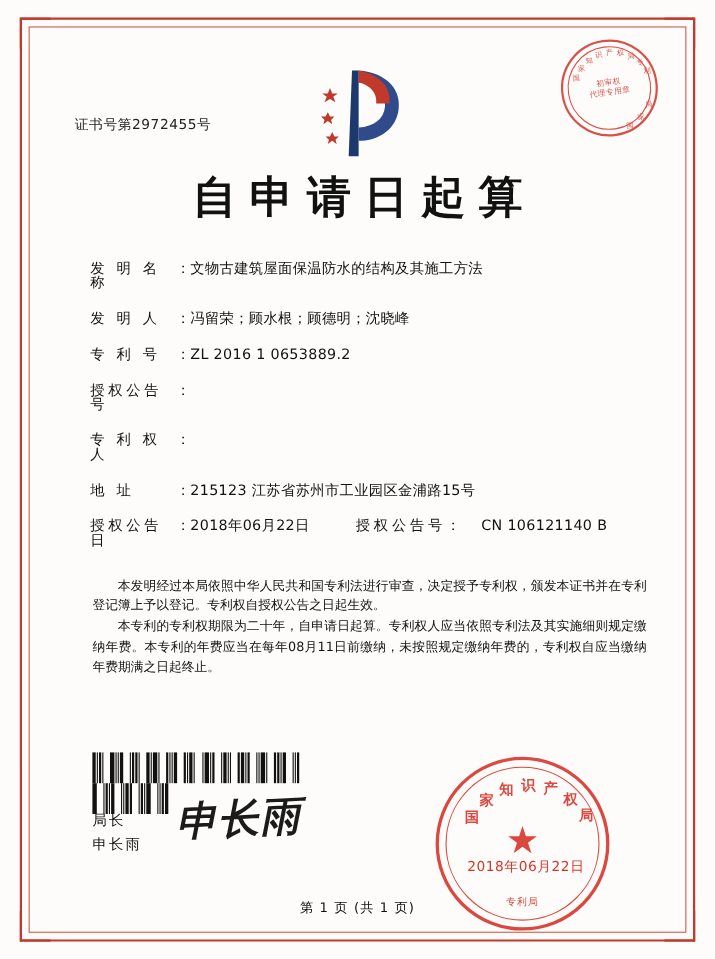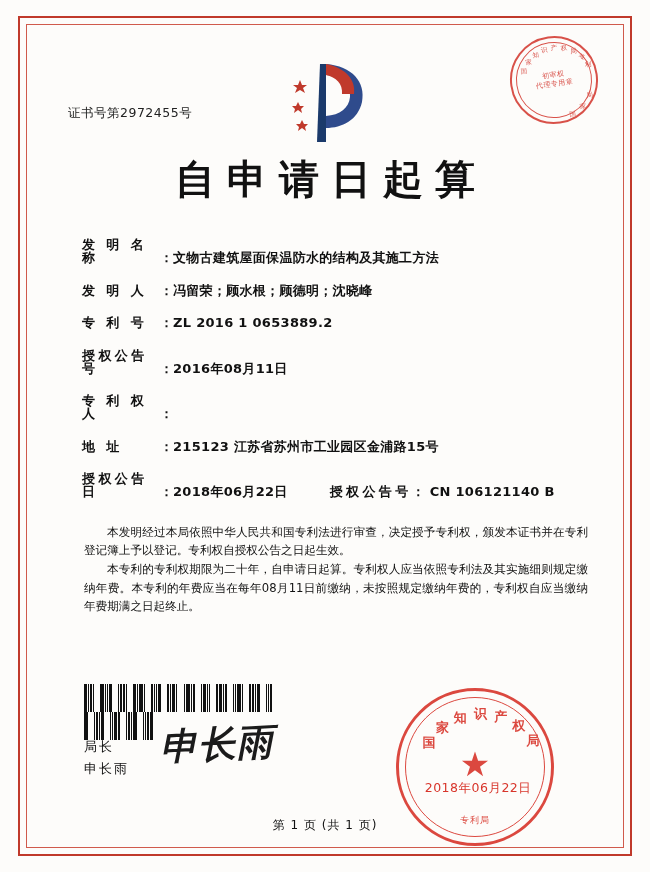--- a/index.html
+++ b/index.html
@@ -110,23 +110,22 @@
   }
 
   .fields {
     position: absolute;
     left: 82px; top: 238px; right: 60px;
     font-size: 13px;
     line-height: 1.0;
   }
   .field-row {
     display: flex;
-    align-items: flex-end;
+    align-items: flex-start;
     margin-bottom: 19.5px;
-    font-weight: bold;
   }
   .field-label {
     width: 78px;
     flex: 0 0 78px;
     letter-spacing: 3.4px;
     color: #111;
   }
   .field-colon {
     flex: 0 0 10px;
     color: #111;
@@ -136,21 +135,21 @@
     color: #111;
     letter-spacing: 0.3px;
   }
   .field-row.split .field-value { flex: 0 0 auto; }
   .field-row .second-label {
     margin-left: 42px;
     letter-spacing: 3.4px;
     color: #111;
   }
   .field-row .second-value {
-    margin-left: 5px;
+    margin-left: 19px;
     letter-spacing: 0.3px;
     color: #111;
   }
 
   .body-text {
     position: absolute;
     left: 84px; right: 62px; top: 523px;
     font-size: 11.6px;
     line-height: 18.2px;
     color: #111;
@@ -309,21 +308,20 @@
       <div class="field-value">冯留荣；顾水根；顾德明；沈晓峰</div>
     </div>
     <div class="field-row">
       <div class="field-label">专 利 号</div>
       <div class="field-colon">：</div>
       <div class="field-value">ZL 2016 1 0653889.2</div>
     </div>
     <div class="field-row">
       <div class="field-label">授权公告号</div>
       <div class="field-colon">：</div>
-      <div class="field-value">2016年08月11日</div>
     </div>
     <div class="field-row">
       <div class="field-label">专 利 权 人</div>
       <div class="field-colon">：</div>
     </div>
     <div class="field-row">
       <div class="field-label">地 址</div>
       <div class="field-colon">：</div>
       <div class="field-value">215123 江苏省苏州市工业园区金浦路15号</div>
     </div>

